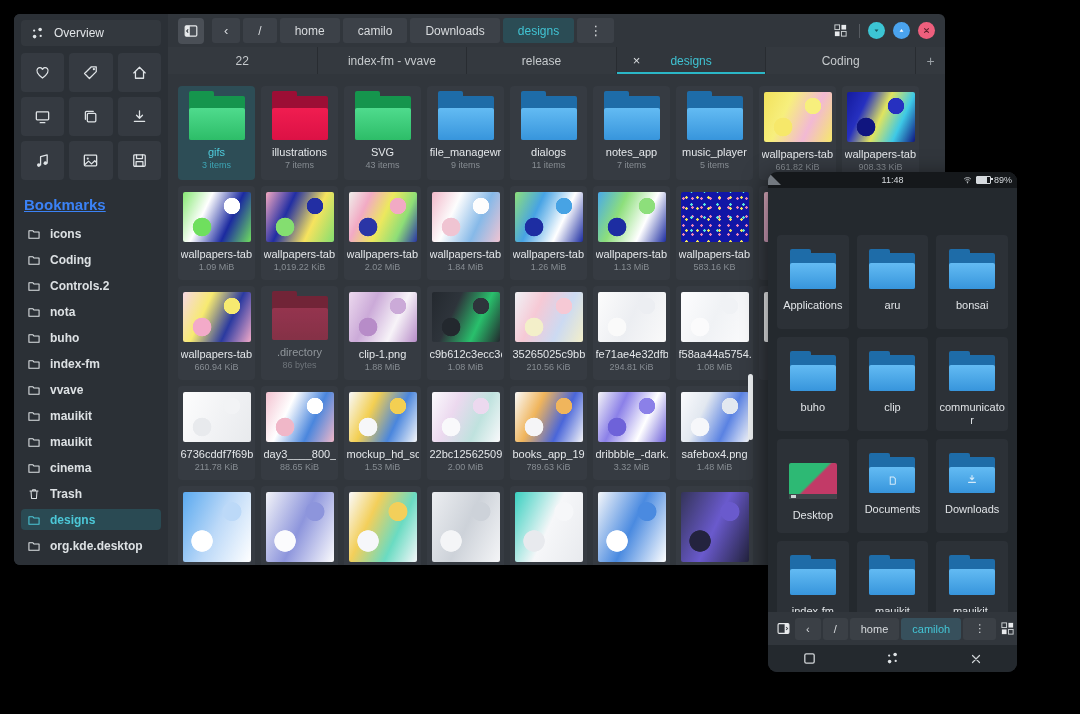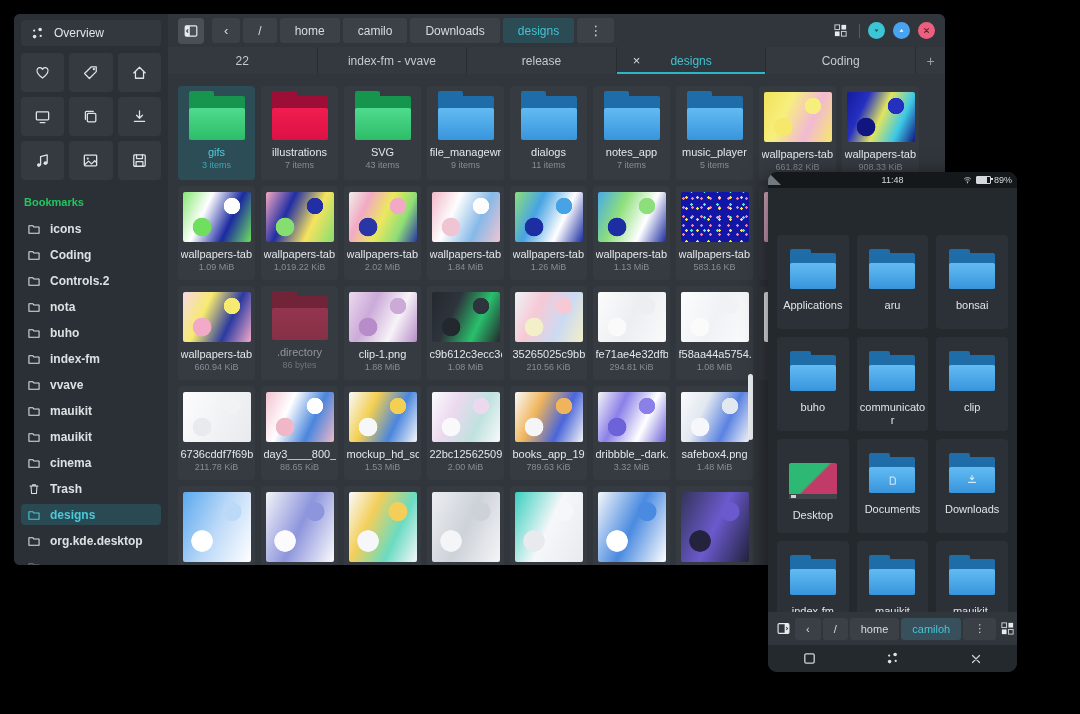--- a/index.html
+++ b/index.html
@@ -9,21 +9,21 @@
   
   .main-window{position:absolute;left:14px;top:14px;width:931px;height:551px;border-radius:6px;
                background:#31363c;display:flex;overflow:hidden;z-index:10;}
   .sidebar{width:154px;min-width:154px;background:#2b3036;padding:6px 7px;box-sizing:border-box;overflow:hidden;}
   .sb-header{display:flex;align-items:center;gap:9px;background:#33383e;border-radius:4px;height:26px;
              padding:0 9px;color:#e2e5e8;font-size:12px;margin-bottom:7px;}
   .quick-grid{display:grid;grid-template-columns:repeat(3,1fr);gap:5px;}
   .quick-tile{height:39px;background:#353a41;border:none;border-radius:4px;display:flex;align-items:center;justify-content:center;padding:0;}
   .ic{display:flex;align-items:center;}
   .ic svg{display:block;}
-  .bm-title{font-size:11px;font-weight:bold;color:#22c55e;margin:16px 3px 10px;}
+  .bm-title{font-size:15px;font-weight:bold;color:#3b82f6;margin:16px 3px 10px;text-decoration:underline;}
   .bm-item{display:flex;align-items:center;gap:9px;height:21px;padding:0 6px;margin-bottom:5px;border-radius:4px;
            font-size:12px;color:#dde1e4;white-space:nowrap;font-weight:bold;}
   .bm-item.selected{background:#2a4a53;color:#4cc8d8;}
   .bm-item.selected svg *{stroke:#4cc8d8;}
   .bm-item.partial{opacity:.4;}
 
   .content{flex:1;display:flex;flex-direction:column;min-width:0;}
   .topbar{height:33px;display:flex;align-items:center;gap:8px;padding:0 10px;}
   .tool-btn{width:26px;height:26px;background:#4a4f56;border:none;border-radius:4px;display:flex;align-items:center;justify-content:center;padding:0;}
   .crumbs{display:flex;gap:3px;}
@@ -662,29 +662,29 @@
             <span class="ffront"></span>
           </div>
           <div class="m-label">buho</div>
         </div>
         <div class="m-item">
           <div class="folder f-blue">
             <span class="ftab"></span>
             <span class="fback"></span>
             <span class="ffront"></span>
           </div>
+          <div class="m-label">clip</div>
+        </div>
+        <div class="m-item">
+          <div class="folder f-blue">
+            <span class="ftab"></span>
+            <span class="fback"></span>
+            <span class="ffront"></span>
+          </div>
           <div class="m-label">communicator</div>
-        </div>
-        <div class="m-item">
-          <div class="folder f-blue">
-            <span class="ftab"></span>
-            <span class="fback"></span>
-            <span class="ffront"></span>
-          </div>
-          <div class="m-label">clip</div>
         </div>
         <div class="m-item">
           <div class="desktop-icon"></div>
           <div class="m-label">Desktop</div>
         </div>
         <div class="m-item">
           <div class="folder f-blue">
             <span class="ftab"></span>
             <span class="fback"></span>
             <span class="ffront"></span>

